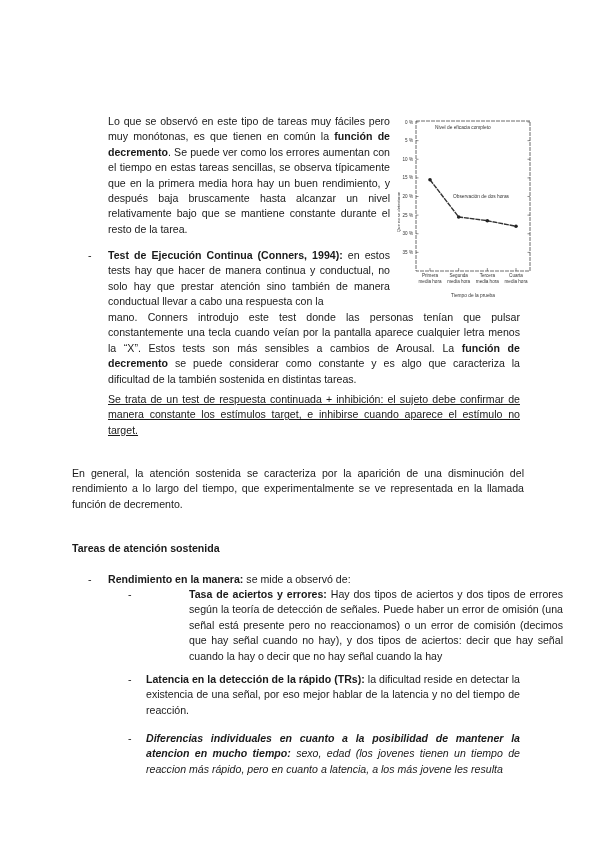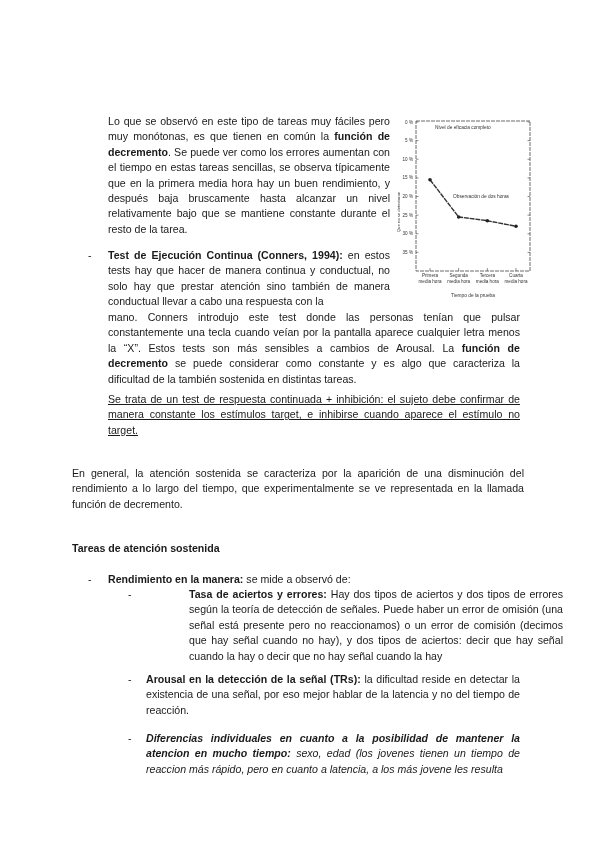--- a/index.html
+++ b/index.html
@@ -41,21 +41,21 @@
   <b>Rendimiento en la manera:</b><span> se mide a observó de:</span>
 </div>
 
 <div class="dash" style="left:128px; top:587px;">-</div>
 <div class="p" style="left:146px; top:587px; width:374px;margin-left:43px;">
   <b>Tasa de aciertos y errores:</b><span> Hay dos tipos de aciertos y dos tipos de errores según la teoría de detección de señales. Puede haber un error de omisión (una señal está presente pero no reaccionamos) o un error de comisión (decimos que hay señal cuando no hay), y dos tipos de aciertos: decir que hay señal cuando la hay o decir que no hay señal cuando la hay</span>
 </div>
 
 <div class="dash" style="left:128px; top:672px;">-</div>
 <div class="p" style="left:146px; top:672px; width:374px;">
-  <b>Arousal en la detección de la señal (TRs):</b><span> la dificultad reside en detectar la existencia de una señal, por eso mejor hablar de la latencia y no del tiempo de reacción.</span>
+  <b>Latencia en la detección de la rápido (TRs):</b><span> la dificultad reside en detectar la existencia de una señal, por eso mejor hablar de la latencia y no del tiempo de reacción.</span>
 </div>
 
 <div class="dash" style="left:128px; top:731px;">-</div>
 <div class="p" style="left:146px; top:731px; width:374px;font-style:italic;">
   <b>Diferencias individuales en cuanto a la posibilidad de mantener la atencion en mucho tiempo:</b><span> sexo, edad (los jovenes tienen un tiempo de reaccion más rápido, pero en cuanto a latencia, a los más jovene les resulta</span>
 </div>
 
 <svg id="chart" viewBox="0 0 146 192">
   <rect x="23" y="9" width="114" height="150" fill="none" stroke="#444" stroke-width="0.8" stroke-dasharray="4,1"></rect>
   <g id="yticks">

